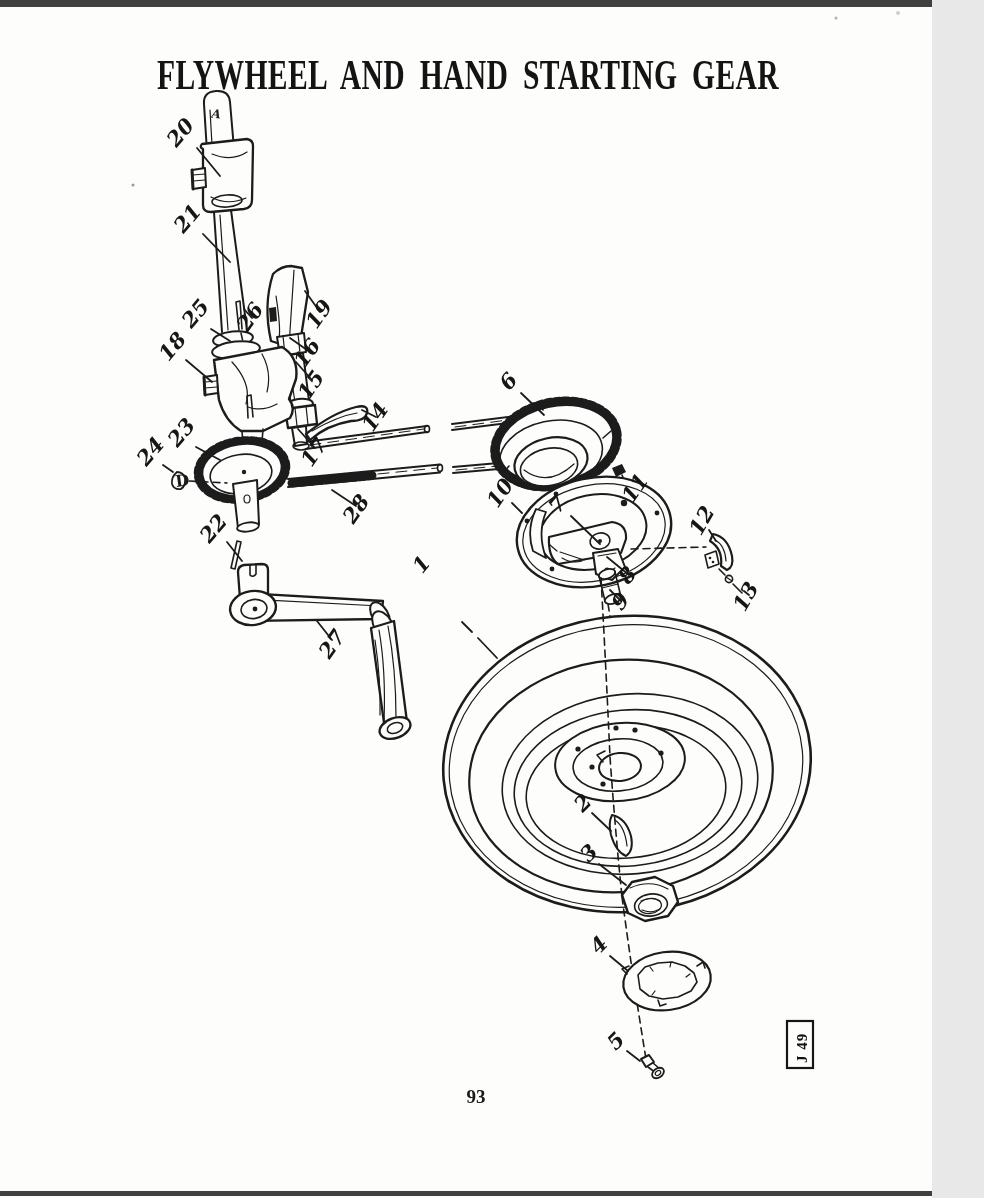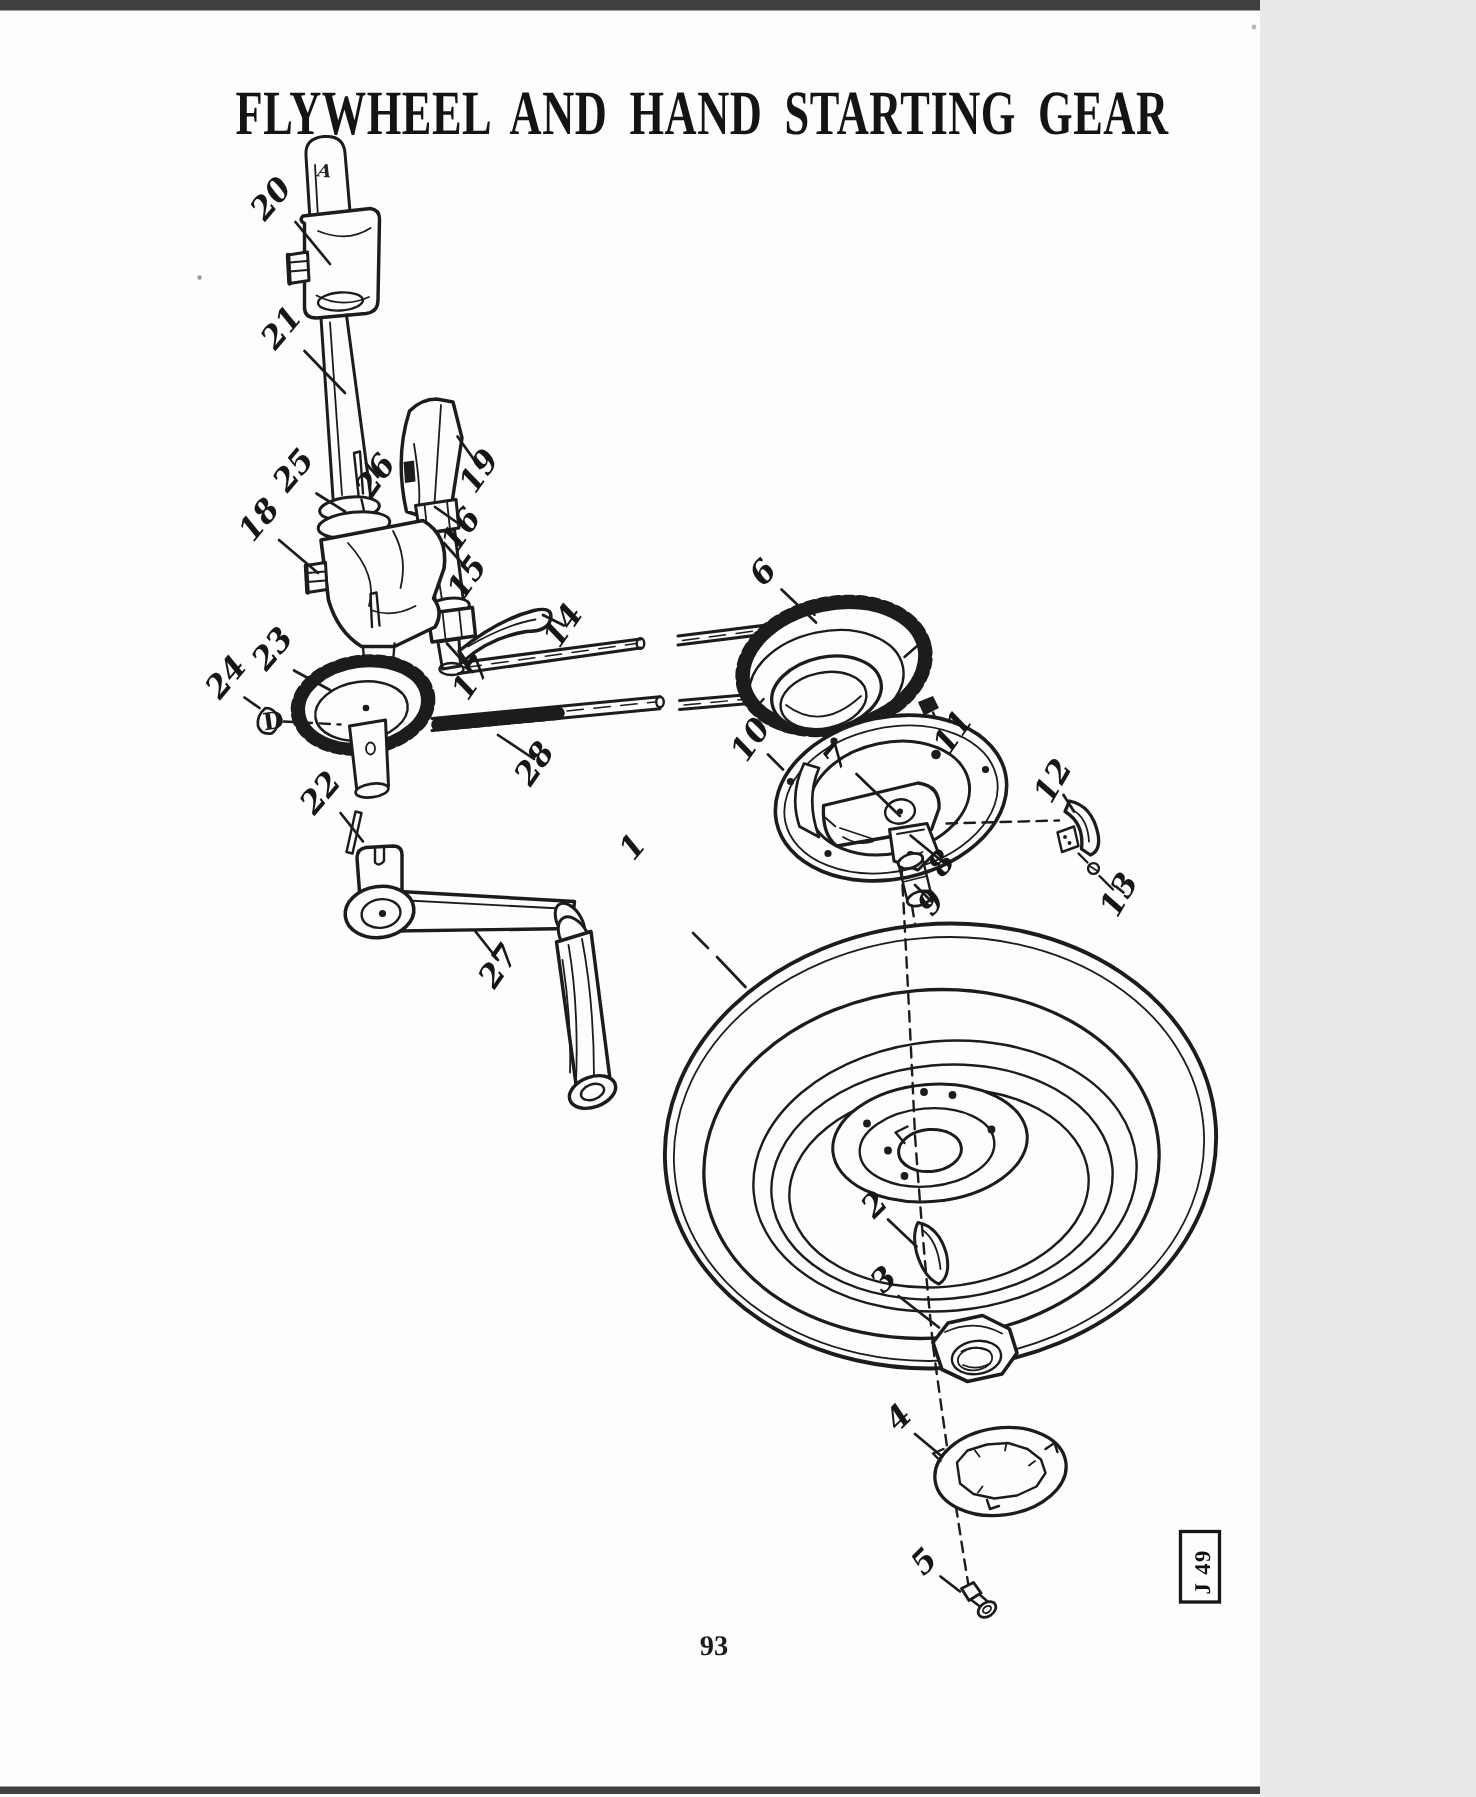--- a/index.html
+++ b/index.html
@@ -1,17 +1,17 @@
 <!DOCTYPE html>
 <html><head>
 <meta charset="utf-8">
 <style>
   html,body { margin:0; padding:0; background:#e8e8e8; }
   #page {
-    position:relative; width:840px; height:1198px; background:#fdfdfc;
+    position:relative; width:932px; height:1198px; background:#fdfdfc;
     font-family:"Liberation Serif", serif; overflow:hidden;
   }
   svg { display:block; }
   .ln     { fill:none; stroke:#1c1c1c; stroke-width:2; stroke-linecap:round; stroke-linejoin:round; }
   .w      { fill:#fdfdfc; }
   .thin   { stroke-width:1.2; }
   .med    { stroke-width:1.6; }
   .fillk  { fill:#1c1c1c; stroke:none; }
   .dash   { stroke-dasharray:7 5; stroke-width:1.6; }
   .dashdot{ stroke-dasharray:11 7; stroke-width:1; }

